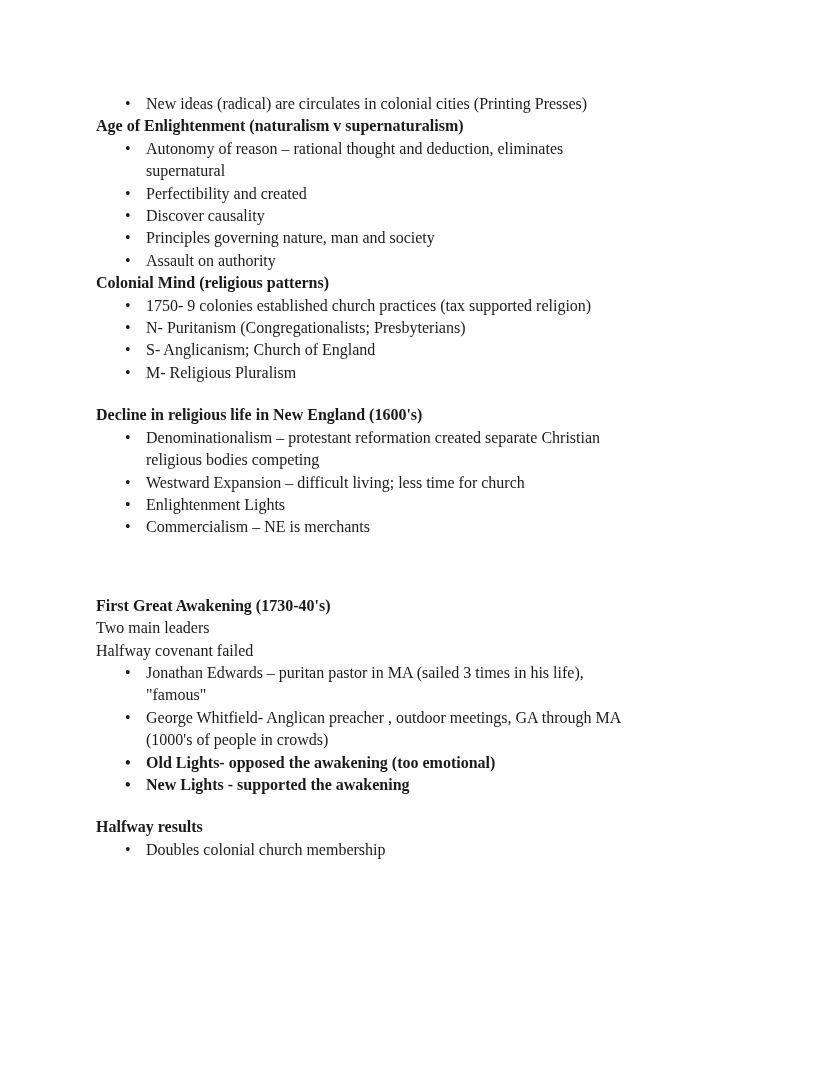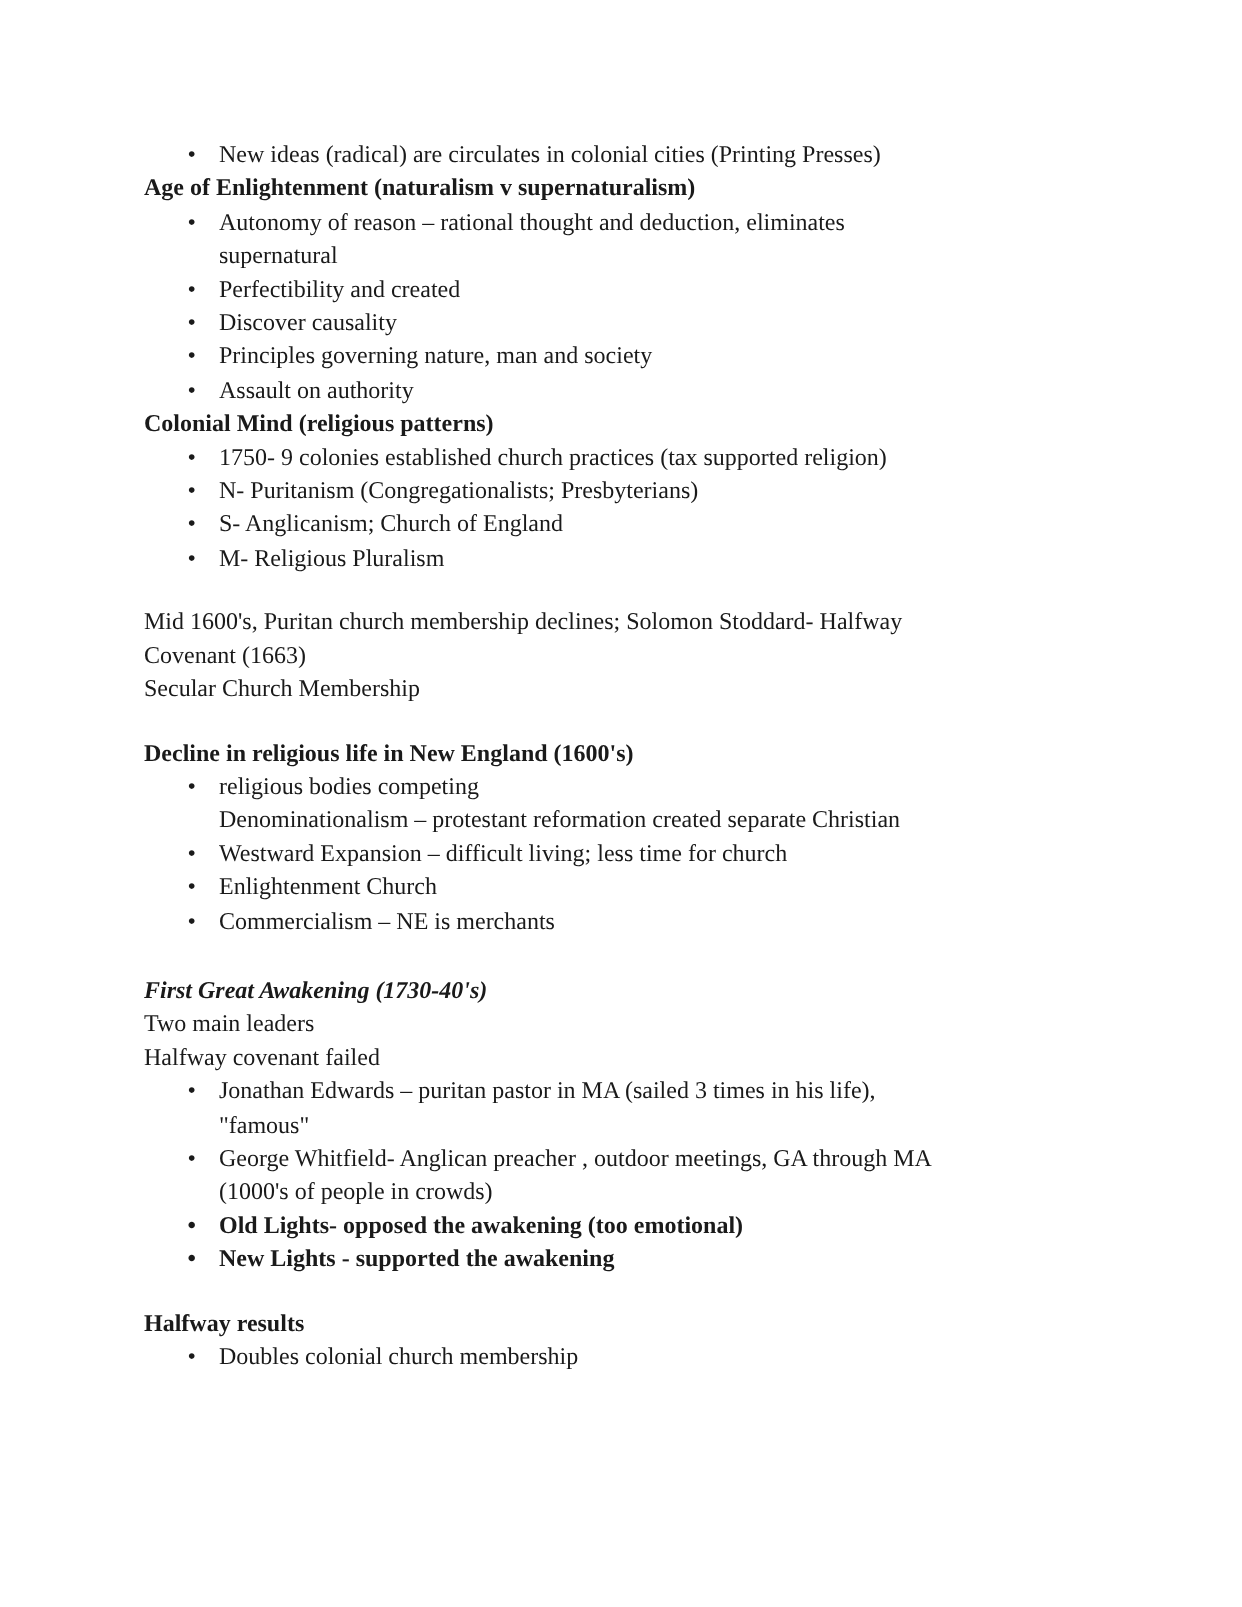--- a/index.html
+++ b/index.html
@@ -23,21 +23,21 @@
   ul.bullets { margin: 0; padding: 0; list-style: none; }
   ul.bullets li { position: relative; padding-left: 50px; }
   ul.bullets li .marker {
     position: absolute;
     left: 29px;
     top: 0;
   }
   ul.bullets.bold li { font-weight: bold; }
   .line { display: block; }
   .mt-1 { margin-top: 20px; }
-  .mt-2 { margin-top: 24px; font-style: italic; }
+  .mt-2 { margin-top: 56px; }
 </style>
 </head>
 <body>
 
 <div class="page">
 
   <ul class="bullets">
     <li>
       <span class="marker">•</span>
       <span class="line">New ideas (radical) are circulates in colonial cities (Printing Presses)</span>
@@ -84,41 +84,36 @@
     <li>
       <span class="marker">•</span>
       <span class="line">S- Anglicanism; Church of England</span>
     </li>
     <li>
       <span class="marker">•</span>
       <span class="line">M- Religious Pluralism</span>
     </li>
   </ul>
 
-  <div class="paragraph mt-1">
-    <span class="line">Mid 1600's, Puritan church membership declines; Solomon Stoddard- Halfway</span>
-    <span class="line">Covenant (1663)</span>
-    <span class="line">Secular Church Membership</span>
-  </div>
 
   <div class="heading mt-1">Decline in religious life in New England (1600's)</div>
 
   <ul class="bullets">
     <li>
       <span class="marker">•</span>
+      <span class="line">Denominationalism – protestant reformation created separate Christian</span>
       <span class="line">religious bodies competing</span>
-      <span class="line">Denominationalism – protestant reformation created separate Christian</span>
     </li>
     <li>
       <span class="marker">•</span>
       <span class="line">Westward Expansion – difficult living; less time for church</span>
     </li>
     <li>
       <span class="marker">•</span>
-      <span class="line">Enlightenment Church</span>
+      <span class="line">Enlightenment Lights</span>
     </li>
     <li>
       <span class="marker">•</span>
       <span class="line">Commercialism – NE is merchants</span>
     </li>
   </ul>
 
   <div class="heading mt-2">First Great Awakening (1730-40's)</div>
 
   <div class="paragraph">

